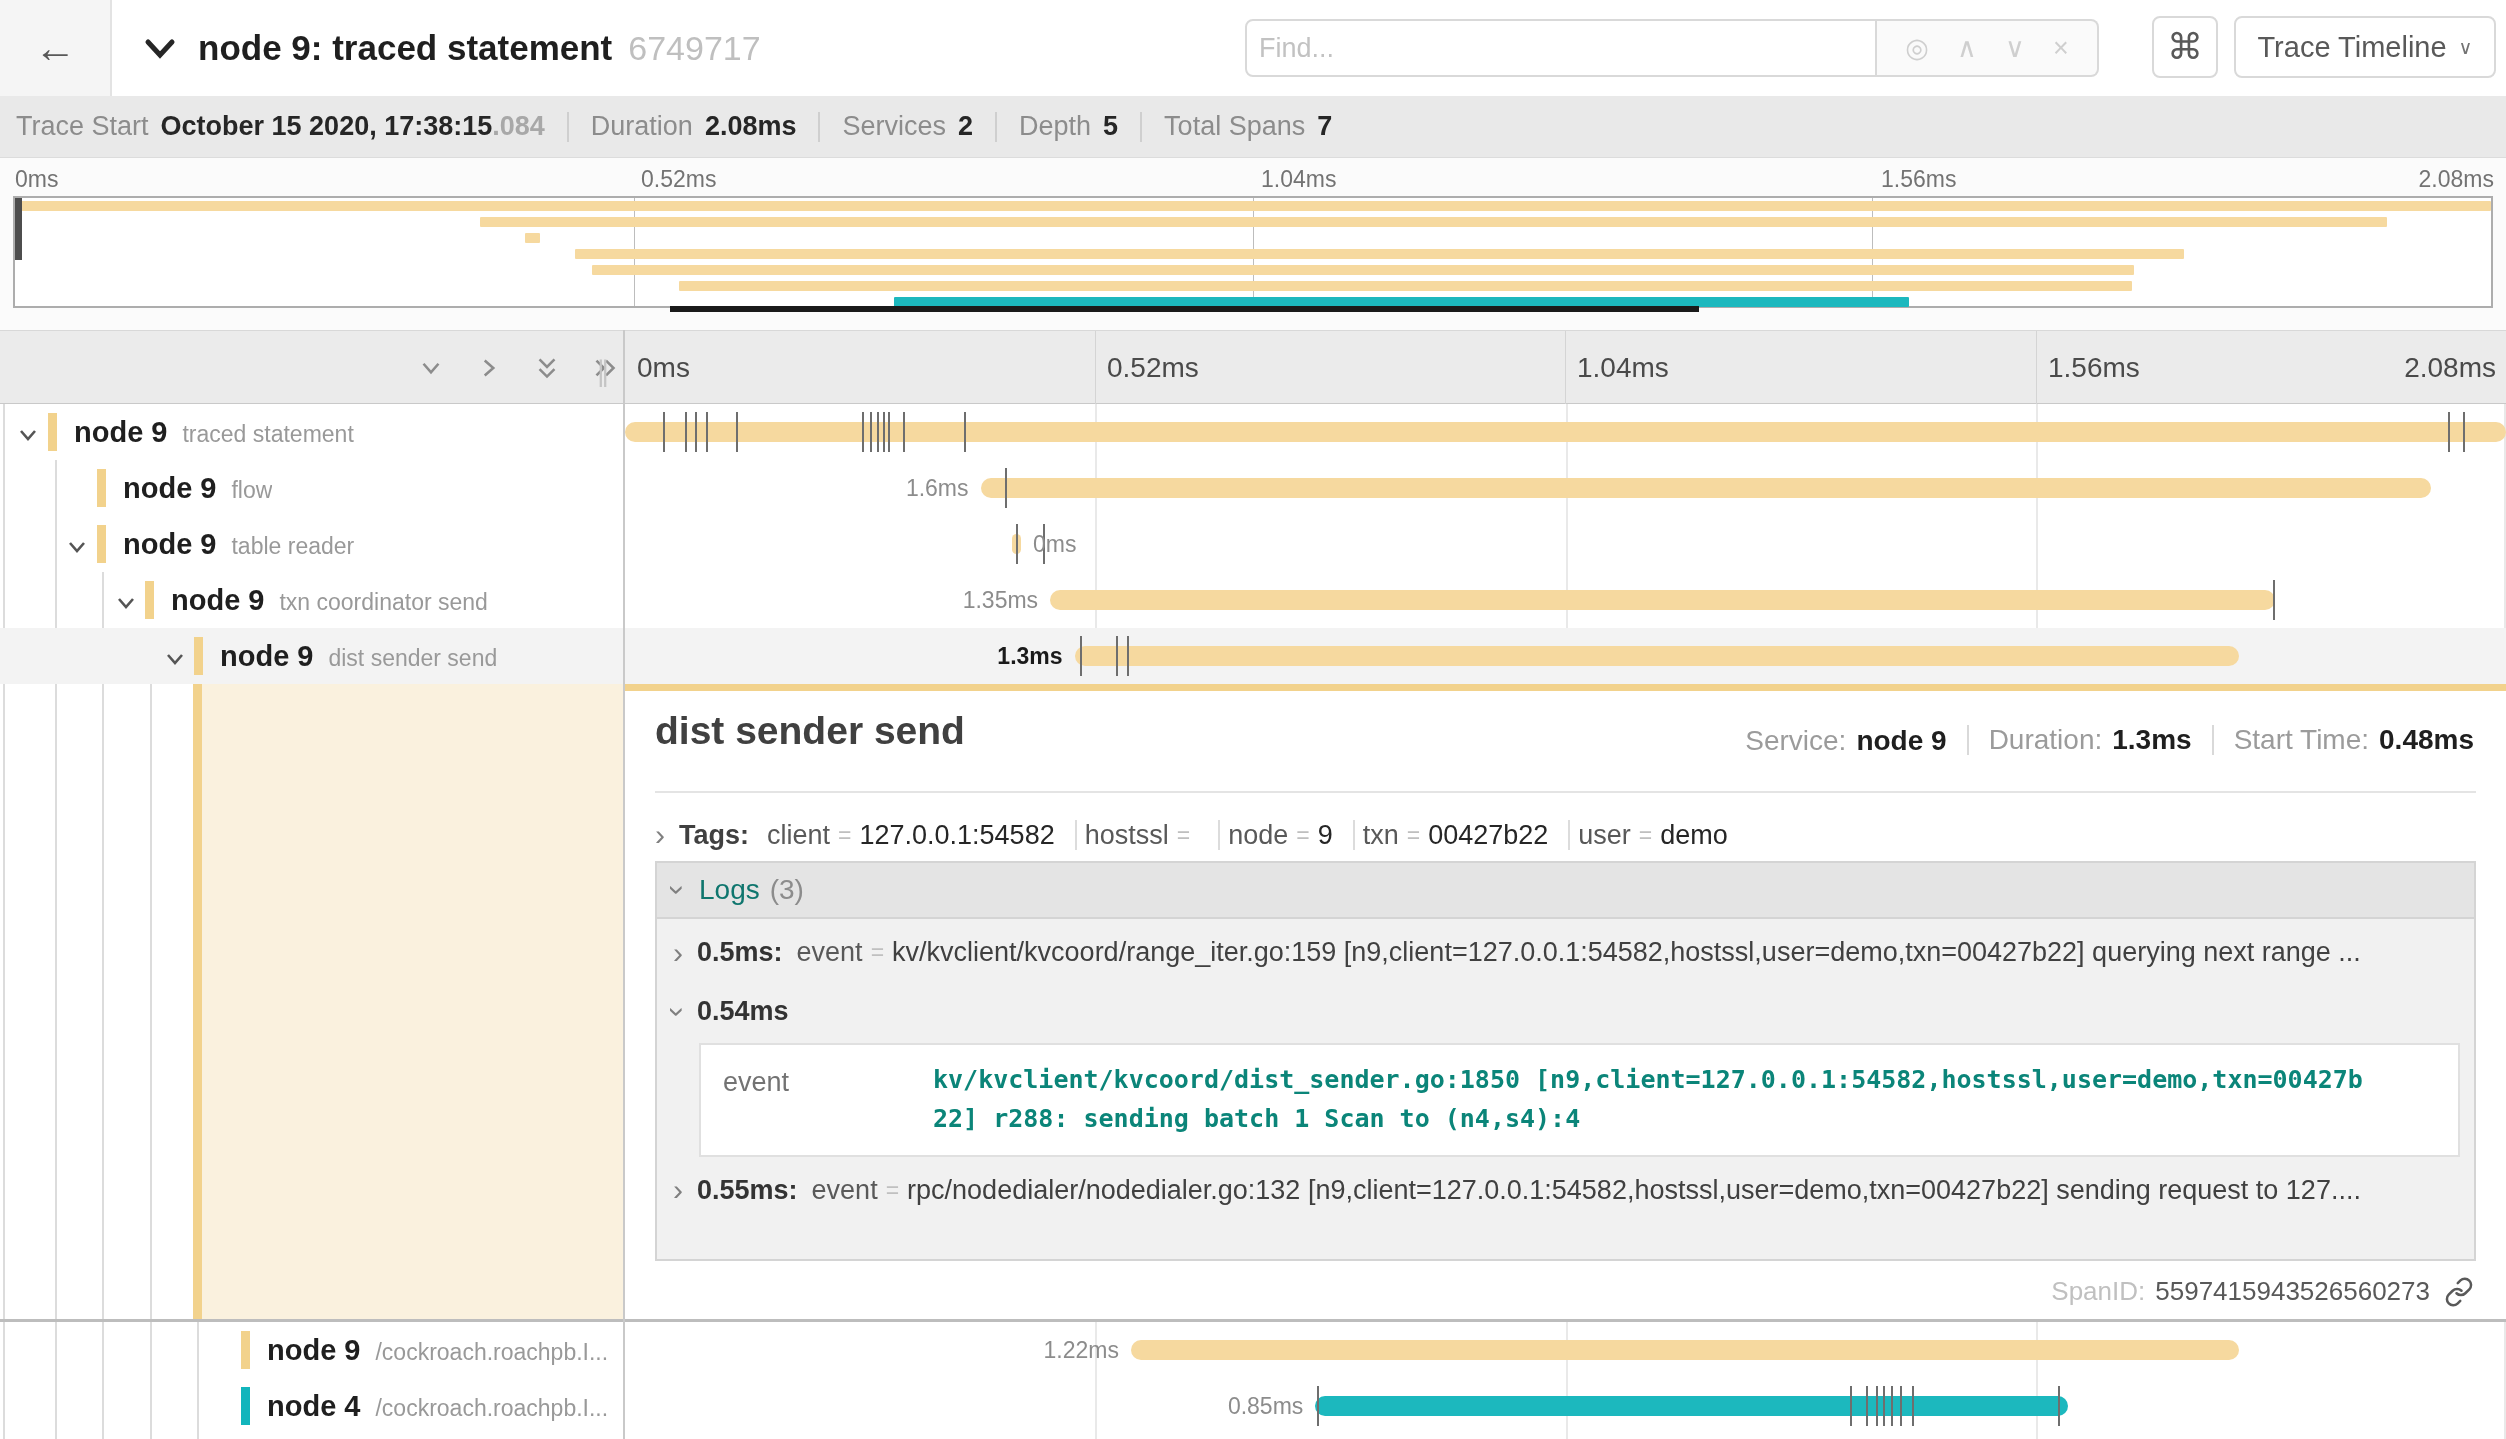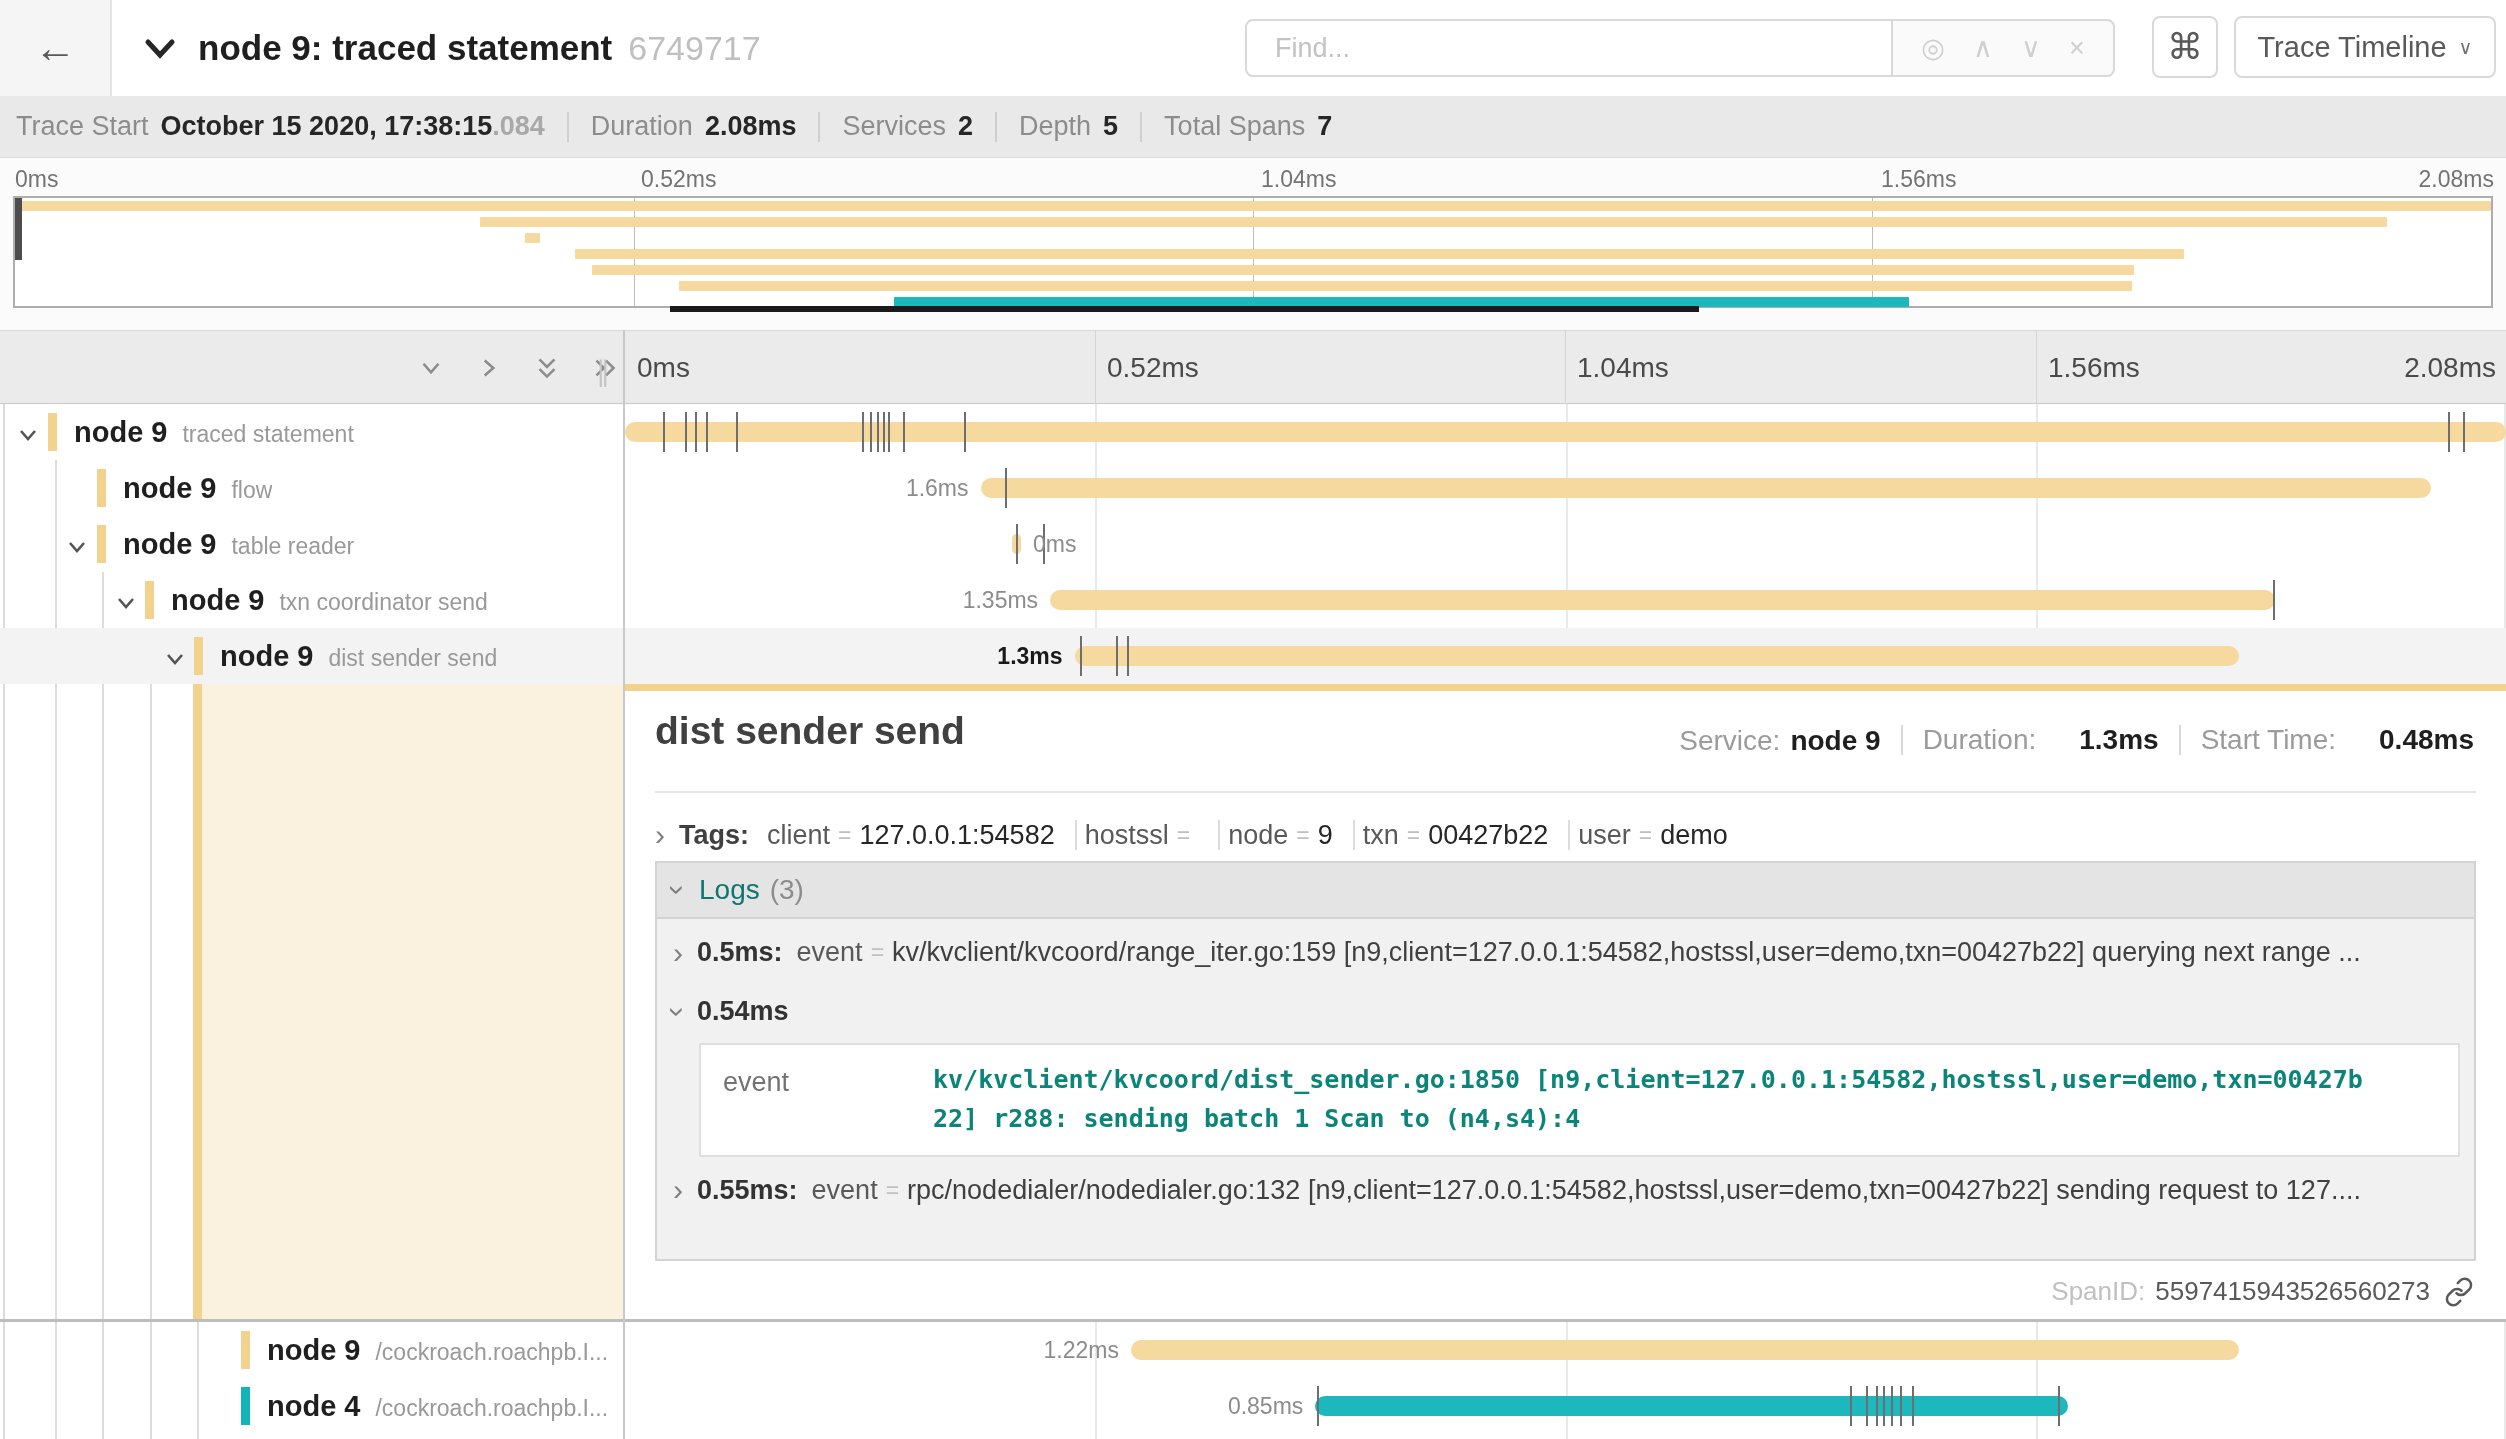--- a/index.html
+++ b/index.html
@@ -8,21 +8,21 @@
   
   .topbar{position:absolute;left:0;top:0;width:2506px;height:96px;background:#fff;border-bottom:1px solid #ececec;}
   .backbtn{position:absolute;left:0;top:0;width:110px;height:96px;background:#f5f5f5;border-right:2px solid #e3e3e3;
            display:flex;align-items:center;justify-content:center;font-size:42px;color:#595959;cursor:pointer;}
   .title-collapse{position:absolute;left:140px;top:28px;}
   .ttl{position:absolute;left:198px;top:0;height:96px;display:flex;align-items:center;}
   .ttl .t1{font-size:35px;font-weight:bold;color:#1f1f1f;}
   .ttl .t2{font-size:34px;color:#bfbfbf;margin-left:16px;}
   .findwrap{position:absolute;left:1245px;top:19px;height:58px;display:flex;}
   .findinput{width:616px;height:54px;border:2px solid #d9d9d9;border-radius:8px 0 0 8px;font-size:27px;
-             padding:0 0 0 28px;outline:none;color:#404040;font-family:"Liberation Sans",sans-serif;background:#fff;}
+             padding:0 0 0 12px;outline:none;color:#404040;font-family:"Liberation Sans",sans-serif;background:#fff;}
   .findinput::placeholder{color:#c2c2c2;}
   .findaddon{width:222px;height:58px;box-sizing:border-box;background:#fafafa;border:2px solid #d9d9d9;border-left:0;
              border-radius:0 8px 8px 0;display:flex;align-items:center;justify-content:space-around;padding:0 14px;}
   .findaddon .ic{font-size:27px;color:#cfcfcf;cursor:pointer;line-height:1;}
   .sqbtn{position:absolute;top:16px;height:62px;box-sizing:border-box;border:2px solid #d9d9d9;border-radius:8px;background:#fff;
          display:flex;align-items:center;justify-content:center;color:#595959;cursor:pointer;}
   .cmdbtn{left:2152px;width:66px;font-size:36px;}
   .ttbtn{left:2234px;width:262px;font-size:29px;}
   .ttbtn .caret{font-size:19px;margin-left:12px;color:#737373;}
   
@@ -74,21 +74,21 @@
   .tickrow i{position:absolute;top:8px;width:2px;height:40px;background:#6e6e6e;}
   .durlbl{position:absolute;top:0;line-height:56px;font-size:23px;color:#8c8c8c;white-space:nowrap;}
   .durlbl.sel{color:#1a1a1a;font-weight:bold;}
   
   .dpanel{position:absolute;left:0;top:280px;width:100%;height:628px;background:#fff;border-top:7px solid #f2d28c;
           box-sizing:content-box;z-index:5;padding:0;}
   .bottombar{position:absolute;left:0;top:1319px;width:2506px;height:3px;background:#bdbdbd;z-index:7;}
   .dp-title{position:absolute;left:30px;top:18px;font-size:39px;font-weight:bold;color:#404040;}
   .dp-ov{position:absolute;right:32px;top:34px;display:flex;align-items:flex-start;font-size:28px;}
   .ov-item{display:flex;align-items:center;}
-  .ov-item + .ov-item{border-left:2px solid #d9d9d9;margin-left:20px;padding-left:20px;height:30px;gap:33px;}
+  .ov-item + .ov-item{border-left:2px solid #d9d9d9;margin-left:20px;padding-left:20px;height:30px;}
   .ov-item .lbl{color:#9b9b9b;margin-right:10px;}
   .ov-item .val{color:#1f1f1f;font-weight:bold;}
   .dp-hr{position:absolute;left:30px;right:30px;top:100px;border-top:2px solid #e4e4e4;}
   .dp-tags{position:absolute;left:30px;top:118px;height:52px;display:flex;align-items:center;font-size:27px;}
   .tgl{color:#808080;font-size:30px;display:inline-block;line-height:1;cursor:pointer;}
   .tgl.open{transform:rotate(90deg);}
   .dp-tags .tagshead{font-weight:bold;color:#404040;margin:0 18px 0 14px;}
   .tag{display:flex;align-items:center;}
   .tag + .tag{border-left:2px solid #dcdcdc;margin-left:20px;padding-left:8px;height:30px;}
   .tag .k{color:#595959;}

